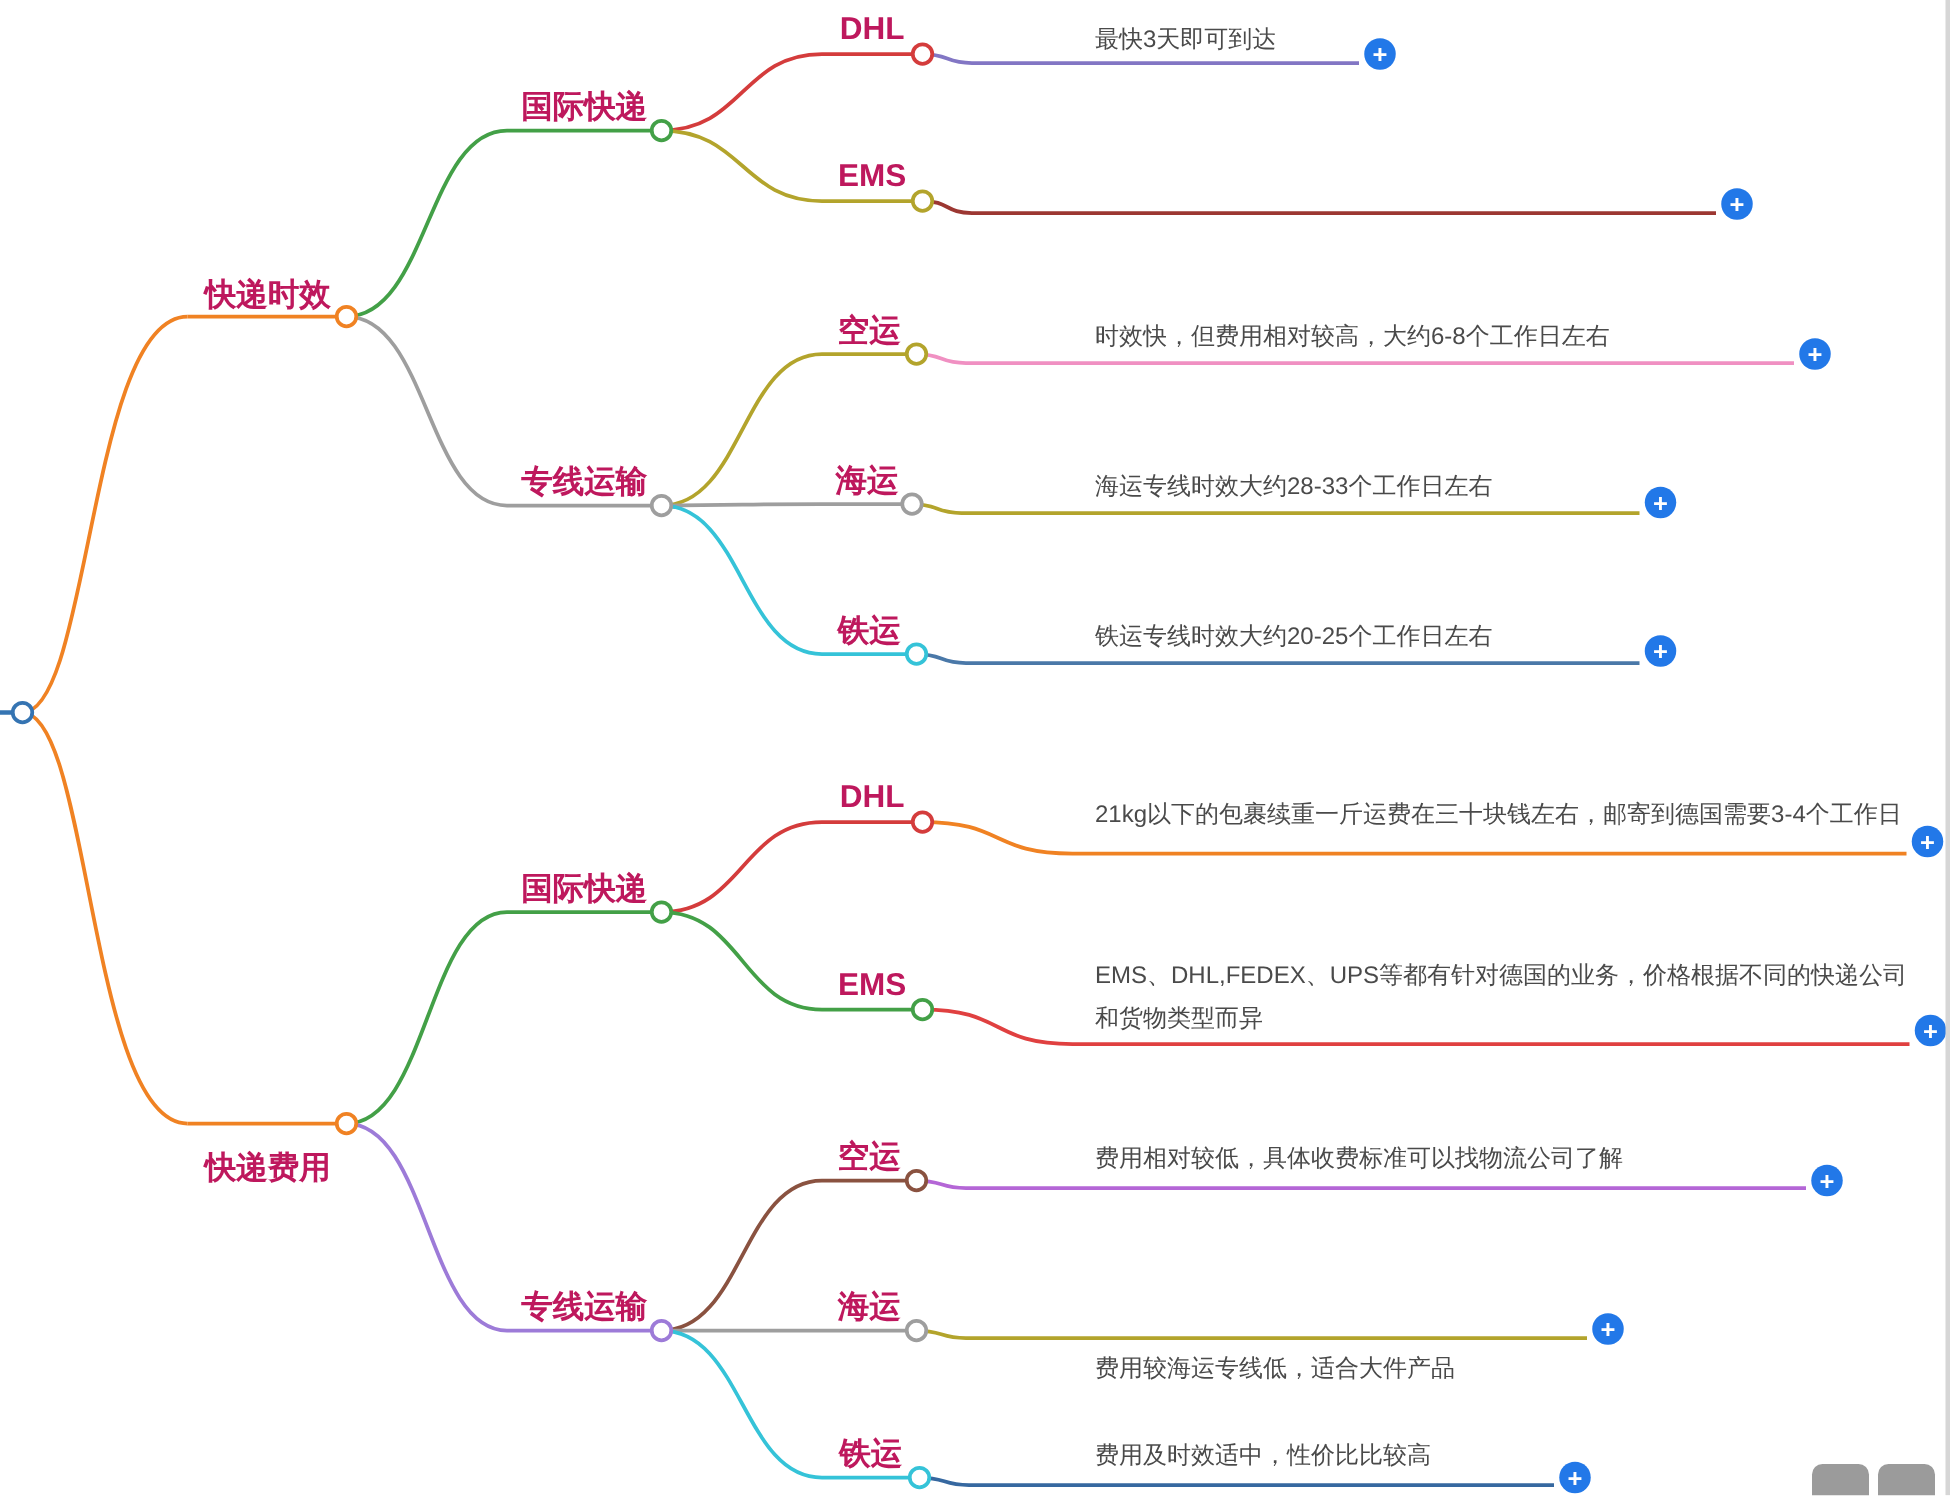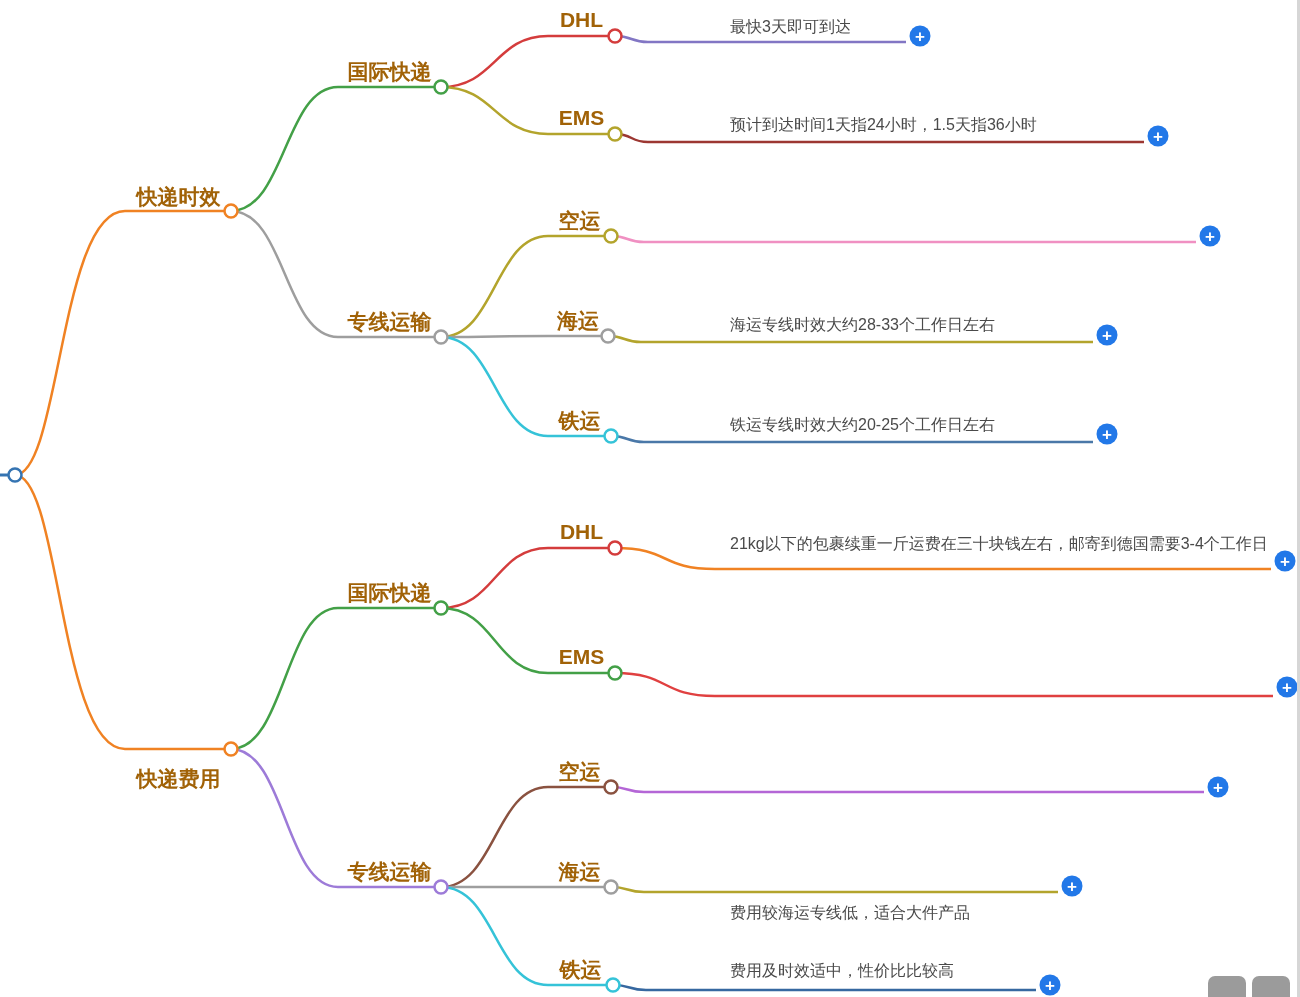--- a/index.html
+++ b/index.html
@@ -3,21 +3,21 @@
 <meta charset="utf-8">
 <style>
   html,body{margin:0;padding:0;background:#ffffff;}
   .canvas{
     position:relative;width:1300px;height:997px;overflow:hidden;
     background:#ffffff;font-family:"Liberation Sans", sans-serif;
   }
   svg{position:absolute;left:0;top:0;}
   .node-label{
     position:absolute;font-weight:bold;font-size:21px;line-height:24px;
-    color:#a16207;text-align:center;white-space:nowrap;cursor:default;
+    color:#be185d;text-align:center;white-space:nowrap;cursor:default;
   }
   .leaf-text{
     position:absolute;font-size:16px;line-height:29px;color:#4a4a4a;
     word-break:break-all;cursor:default;
   }
   .tool-btn{
     position:absolute;width:38px;height:32px;background:#9b9b9b;
     border-radius:7px;top:976px;
   }
   .tool-btn.b1{left:1208px;}
@@ -169,25 +169,27 @@
   <div class="node-label" style="left:548px;top:309px;width:60px;">海运</div>
   <div class="node-label" style="left:548px;top:409px;width:63px;">铁运</div>
 
   <div class="node-label" style="left:548px;top:520px;width:67px;">DHL</div>
   <div class="node-label" style="left:548px;top:645px;width:67px;">EMS</div>
   <div class="node-label" style="left:548px;top:760px;width:63px;">空运</div>
   <div class="node-label" style="left:548px;top:860px;width:63px;">海运</div>
   <div class="node-label" style="left:548px;top:958px;width:65px;">铁运</div>
 
   <div class="leaf-text" style="left:730px;top:12px;">最快3天即可到达</div>
-  <div class="leaf-text" style="left:730px;top:110px;">预计到达时间1天指24小时，1.5天指36小时</div>
+  <div class="leaf-text" style="left:730px;top:210px;">时效快，但费用相对较高，大约6-8个工作日左右</div>
   <div class="leaf-text" style="left:730px;top:310px;text-align:right;">海运专线时效大约28-33个工作日左右</div>
   <div class="leaf-text" style="left:730px;top:410px;">铁运专线时效大约20-25个工作日左右</div>
 
   <div class="leaf-text" style="left:730px;top:529px;width:540px;">21kg以下的包裹续重一斤运费在三十块钱左右，邮寄到德国需要3-4个工作日</div>
+  <div class="leaf-text" style="left:730px;top:636px;width:548px;">EMS、DHL,FEDEX、UPS等都有针对德国的业务，价格根据不同的快递公司和货物类型而异</div>
+  <div class="leaf-text" style="left:730px;top:758px;">费用相对较低，具体收费标准可以找物流公司了解</div>
   <div class="leaf-text" style="left:730px;top:898px;font-family:Liberation Serif, serif;">费用较海运专线低，适合大件产品</div>
   <div class="leaf-text" style="left:730px;top:956px;">费用及时效适中，性价比比较高</div>
 
   <div>
     <div class="tool-btn b1"></div>
     <div class="tool-btn b2"></div>
   </div>
 
   <div class="right-edge"></div>
 

